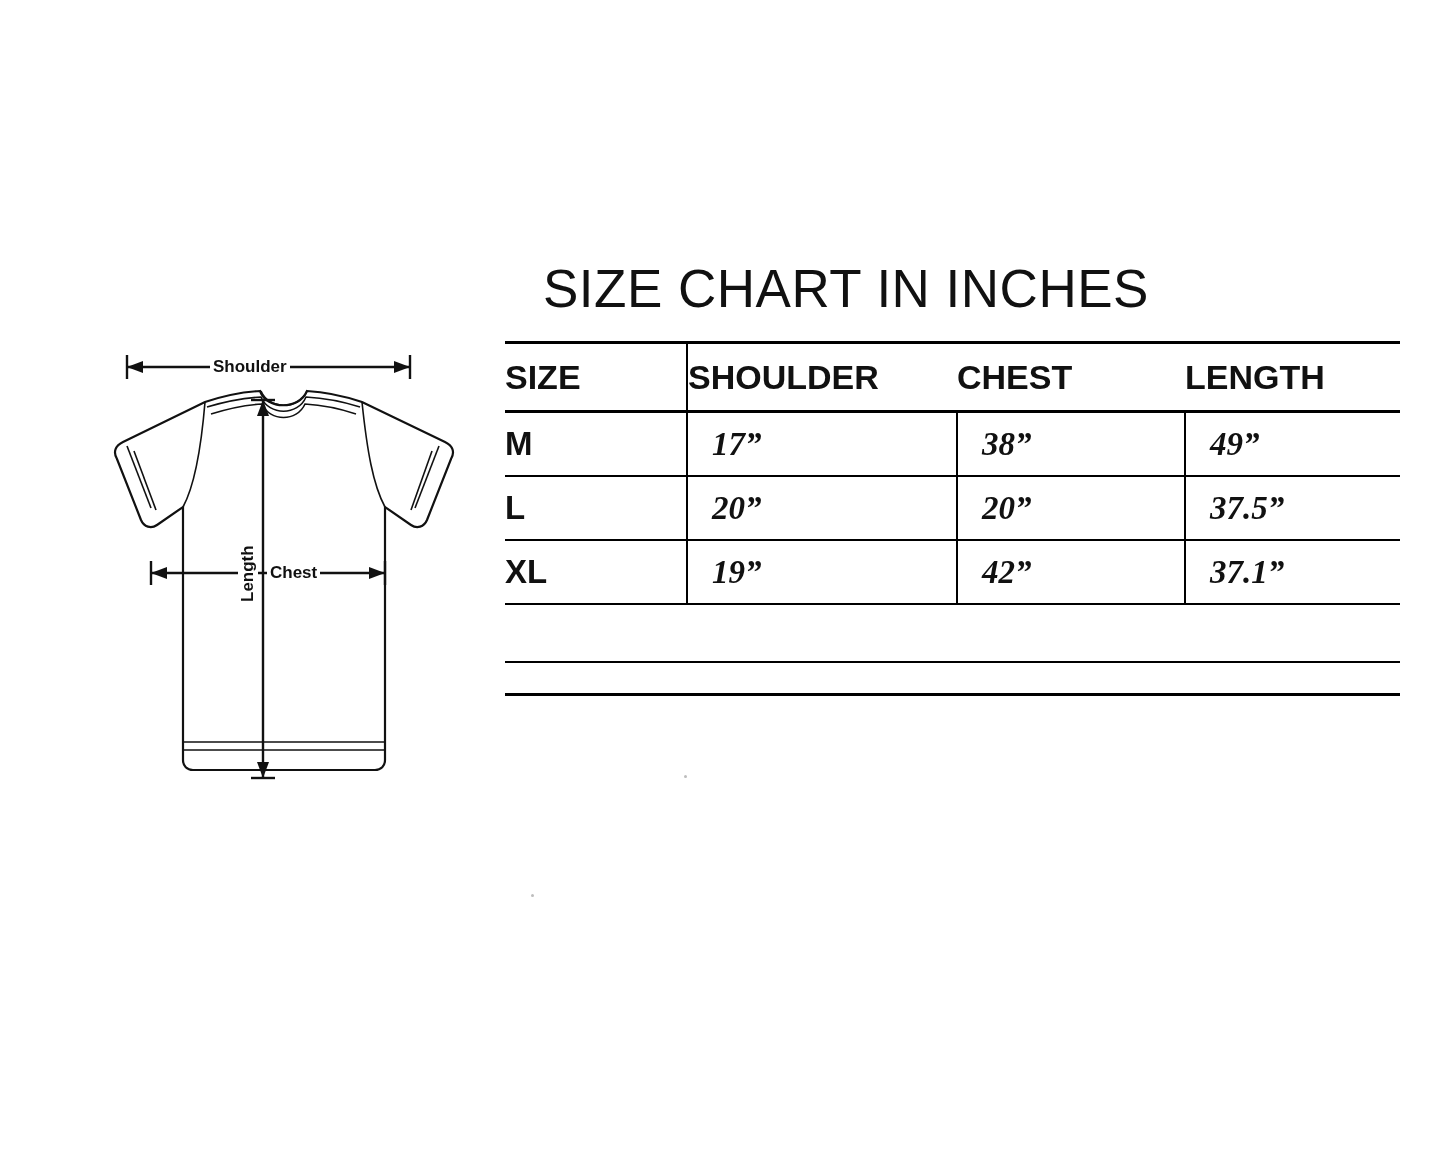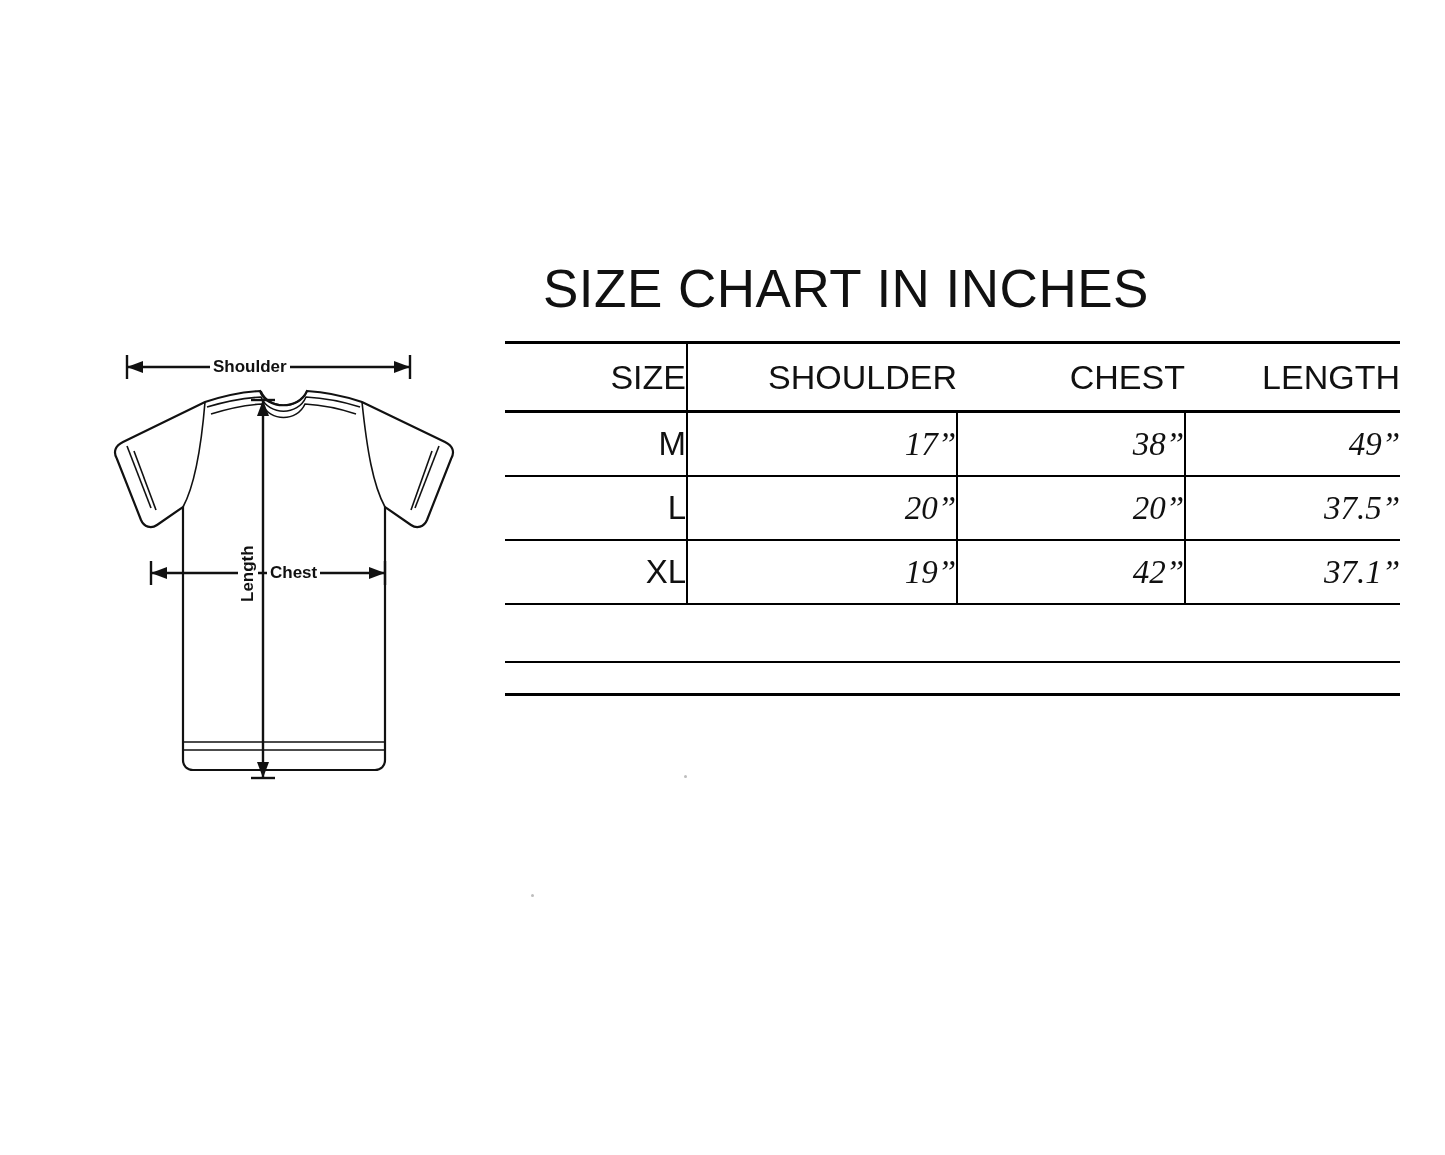--- a/index.html
+++ b/index.html
@@ -86,24 +86,24 @@
     width: 895px;
     table-layout: fixed;
   }
   table.size-table col.c-size   { width: 182px; }
   table.size-table col.c-sh     { width: 270px; }
   table.size-table col.c-ch     { width: 228px; }
   table.size-table col.c-len    { width: 215px; }
 
   table.size-table th,
   table.size-table td {
-    text-align: right;
+    text-align: left;
     color: #111;
     padding: 0;
-    font-weight: normal;
+    font-weight: bold;
   }
 
   thead th {
     font-size: 34px;
     font-family: "Liberation Sans", sans-serif;
     height: 66px;
     border-top: 3px solid #000;
     border-bottom: 3px solid #000;
   }
   thead th.col-div {

